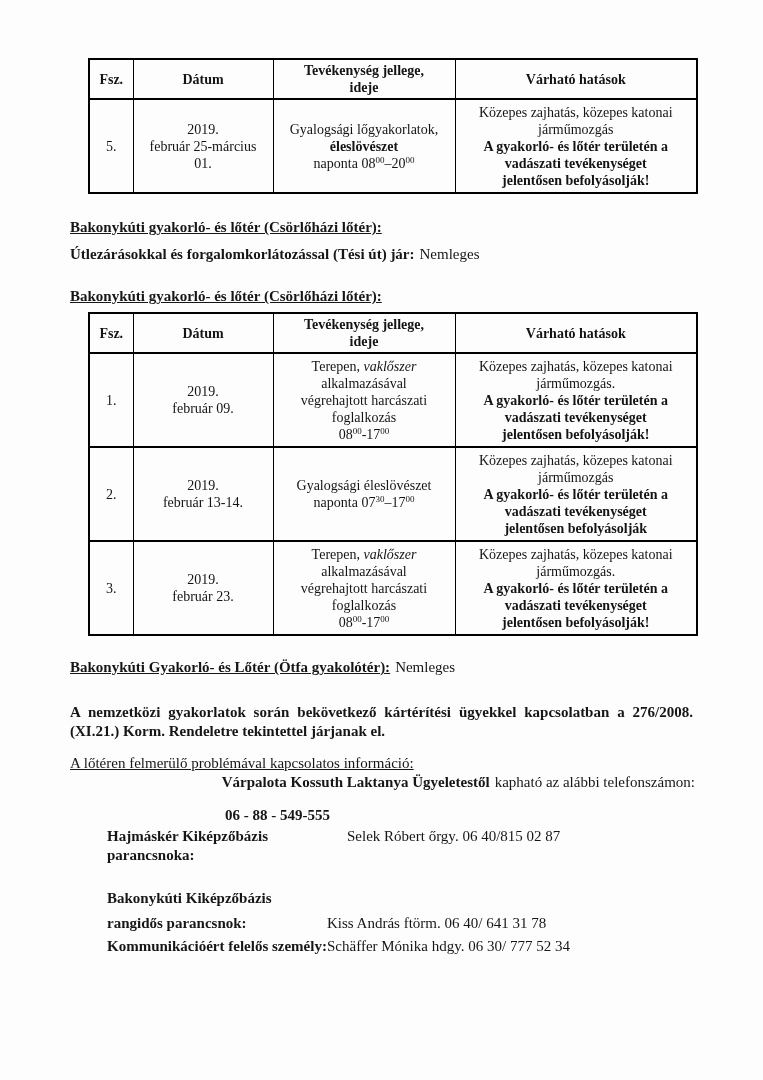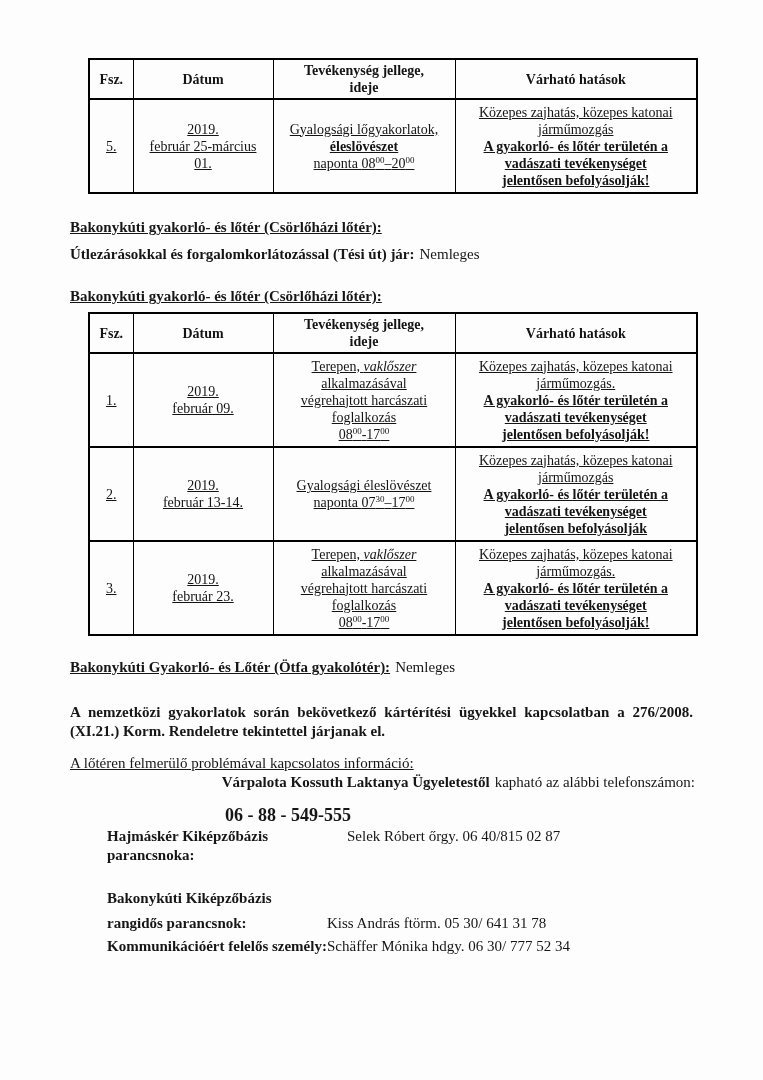--- a/index.html
+++ b/index.html
@@ -15,33 +15,33 @@
   table.mil{
     border-collapse:collapse;table-layout:fixed;width:608px;margin-left:18px;
     border:2px solid #000;
   }
   table.mil th,table.mil td{
     border:1px solid #000;border-top-width:2px;border-bottom-width:2px;
     text-align:center;vertical-align:middle;
     font-size:14px;line-height:17px;padding:2px 4px;color:#141414;
   }
   table.mil th{font-weight:bold;height:33px;}
-  table.mil td.tall{height:88px;text-decoration:underline;}
+  table.mil td.tall{height:88px;}
   sup.mm{font-size:9px;line-height:0;vertical-align:baseline;position:relative;top:-5px;}
   .fx-n{font-weight:normal;}
   .fx-b{font-weight:bold;}
   
   .sec{font-size:15px;line-height:19px;white-space:nowrap;}
   .sec .tit{font-weight:bold;text-decoration:underline;}
   .sec .lab{font-weight:bold;}
   .sec .val{font-weight:normal;margin-left:5px;}
   .para-b{font-size:15px;line-height:19px;font-weight:bold;text-align:justify;width:623px;}
   .info-h{font-size:15px;line-height:19px;text-decoration:underline;}
   .indent{margin-left:37px;}
-  .phone{font-size:18px;line-height:19px;font-weight:bold;margin-left:155px;}
+  .phone{font-size:15px;line-height:19px;font-weight:bold;margin-left:155px;}
   .c-row{display:flex;font-size:15px;line-height:19px;margin-left:37px;}
   .c-row .c-lab{font-weight:bold;width:220px;flex:0 0 220px;}
   .c-row .c-val{font-weight:normal;}
   
   .mt-sec1{margin-top:46px;}
   .mt-sec2{margin-top:24px;}
   .mt-line3{margin-top:8px;}
   .mt-sec4{margin-top:23px;}
   .mt-line5{margin-top:7px;}
   .mt-table2{margin-top:6px;}
@@ -178,20 +178,20 @@
   <div class="c-row mt-c1">
     <span class="c-lab">Hajmáskér Kiképzőbázis parancsnoka:</span>
     <span class="c-val">Selek Róbert őrgy. 06 40/815 02 87</span>
   </div>
   <div class="c-row mt-c2">
     <span class="c-lab">Bakonykúti Kiképzőbázis</span>
     <span class="c-val"></span>
   </div>
   <div class="c-row mt-c3">
     <span class="c-lab">rangidős parancsnok:</span>
-    <span class="c-val">Kiss András ftörm.  05 30/ 641 31 78</span>
+    <span class="c-val">Kiss András ftörm.  06 40/ 641 31 78</span>
   </div>
   <div class="c-row mt-c4">
     <span class="c-lab">Kommunikációért felelős személy:</span>
     <span class="c-val">Schäffer Mónika hdgy. 06 30/ 777 52 34</span>
   </div>
 
 </div>
 
 </body></html>

